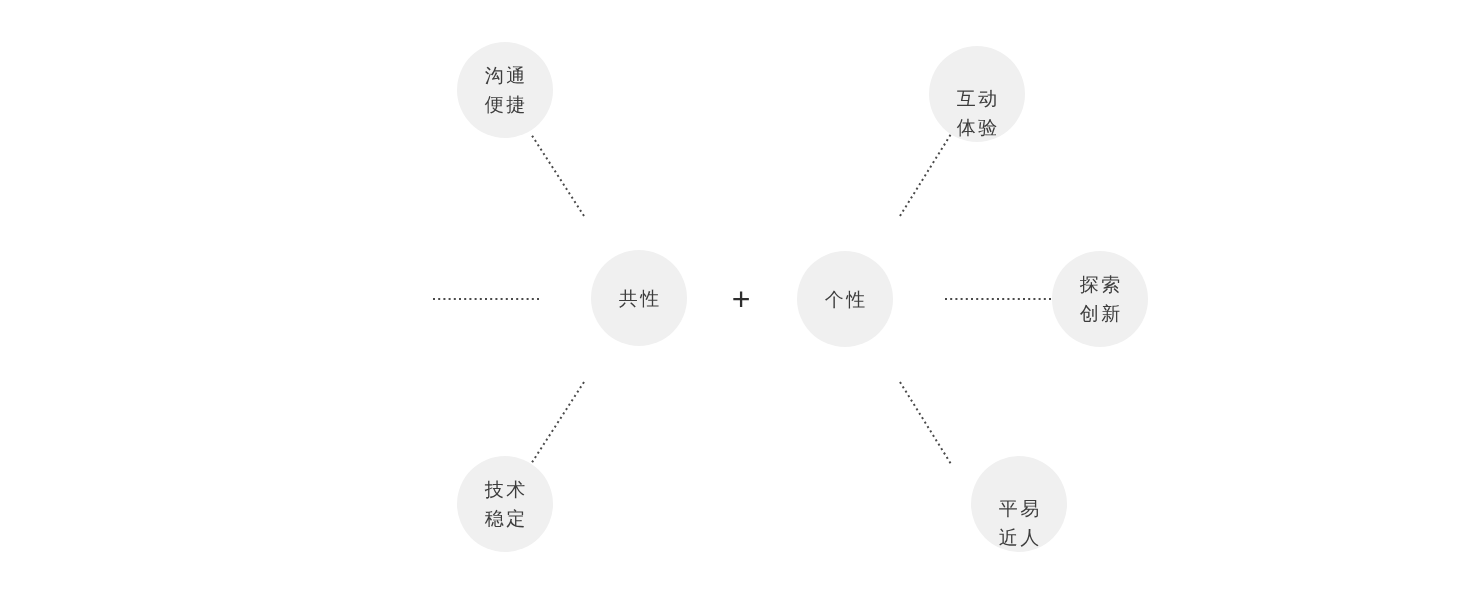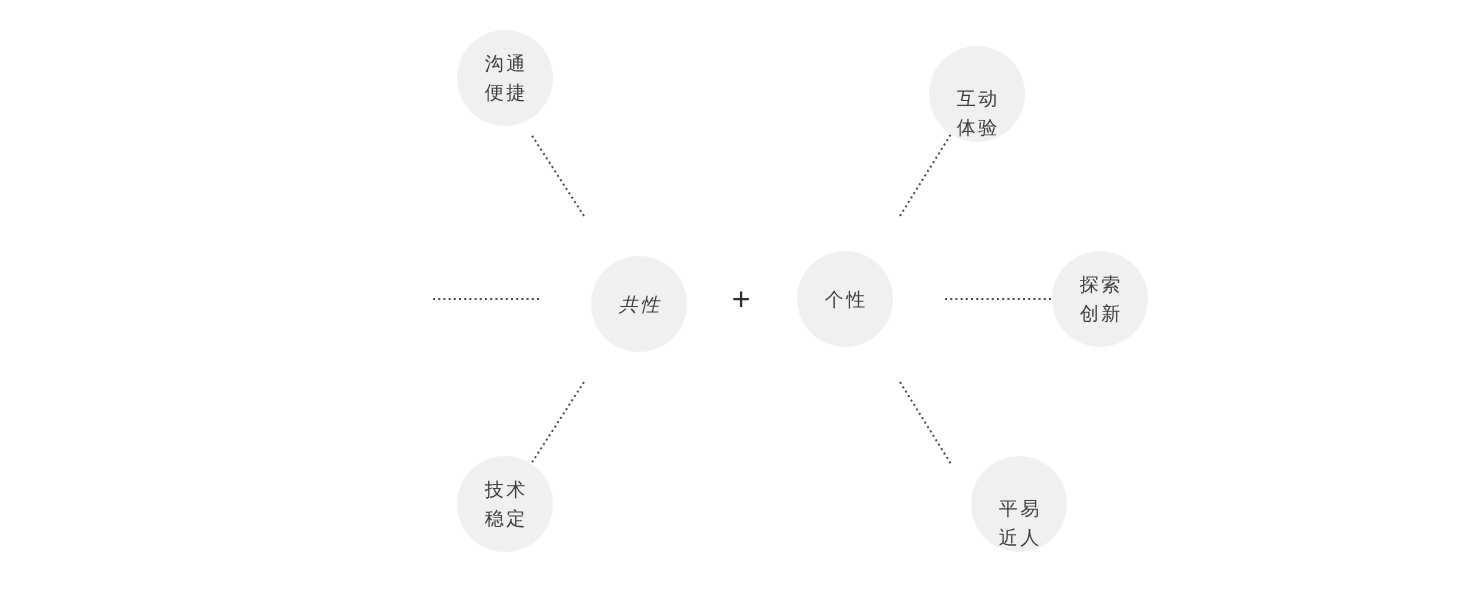--- a/index.html
+++ b/index.html
@@ -68,30 +68,30 @@
 
   <svg class="connectors" width="1483" height="600" viewBox="0 0 1483 600" xmlns="http://www.w3.org/2000/svg">
     <line class="connector" x1="584" y1="216" x2="531" y2="134"></line>
     <line class="connector" x1="539" y1="299" x2="430" y2="299"></line>
     <line class="connector" x1="584" y1="382" x2="531" y2="464"></line>
     <line class="connector" x1="900" y1="216" x2="951" y2="134"></line>
     <line class="connector" x1="945" y1="299" x2="1052" y2="299"></line>
     <line class="connector" x1="900" y1="382" x2="951" y2="464"></line>
   </svg>
 
-  <div class="node" style="left:457px; top:30px;">
+  <div class="node" style="left:457px; top:42px;">
     <span class="node-label">沟通
 便捷</span>
   </div>
   <div class="node" style="left:457px; top:456px;justify-content:center;">
     <span class="node-label">技术
 稳定</span>
   </div>
 
-  <div class="node" style="left:591px; top:256px;font-style:italic;">
+  <div class="node" style="left:591px; top:250px;">
     <span class="node-label">共性</span>
   </div>
 
   <div class="plus">+</div>
 
   <div class="node" style="left:797px; top:251px;">
     <span class="node-label">个性</span>
   </div>
 
   <div class="node" style="left:929px; top:46px;align-items:flex-end;">

